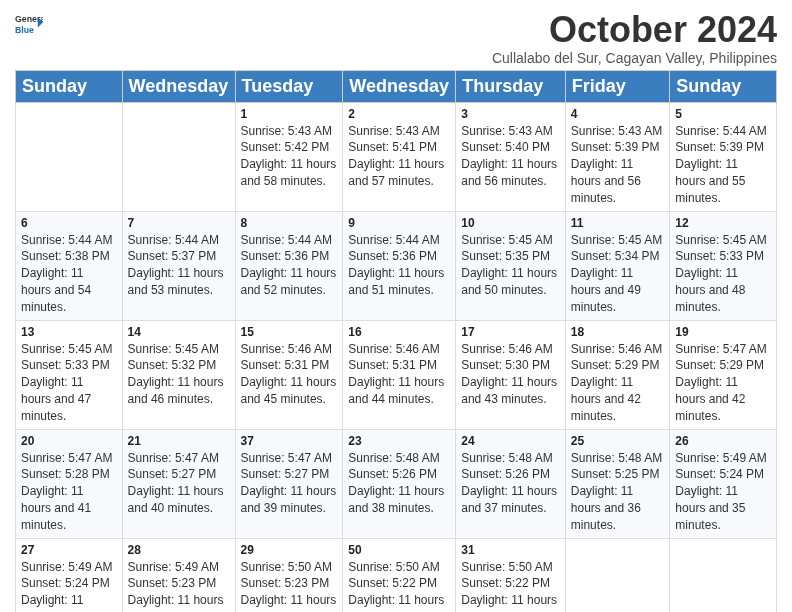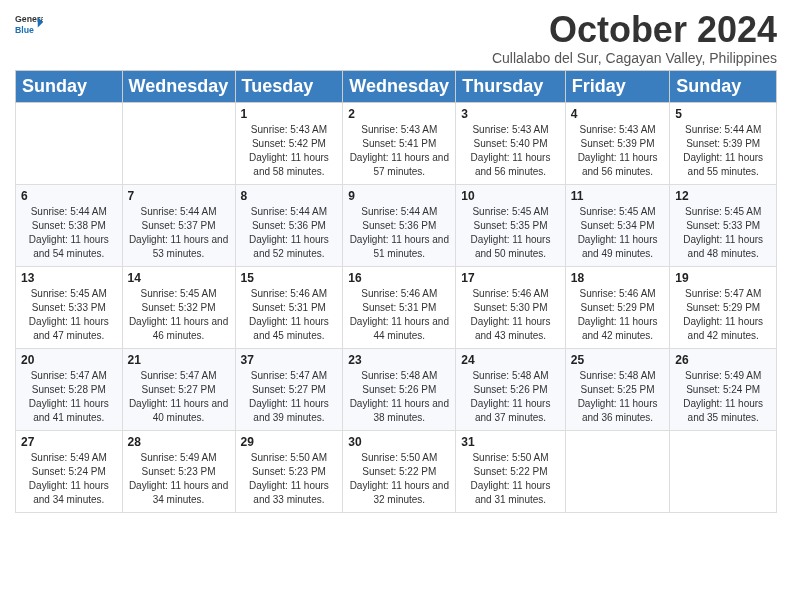--- a/index.html
+++ b/index.html
@@ -72,22 +72,21 @@
     .day-number {
       font-weight: bold;
       font-size: 12px;
       display: block;
       margin-bottom: 2px;
       color: #222;
     }
     .day-info {
       color: #333;
       line-height: 1.4;
-      font-size: 10px;
-      text-align: center;
+      font-size: 12px;
     }
     .empty-cell {
       background: #fff !important;
     }
   </style>
 </head>
 <body>
 
 <div class="page">
   <div class="header">
@@ -238,21 +237,21 @@
           </td>
           <td>
             <span class="day-number">28</span>
             <div class="day-info">Sunrise: 5:49 AM<br>Sunset: 5:23 PM<br>Daylight: 11 hours and 34 minutes.</div>
           </td>
           <td>
             <span class="day-number">29</span>
             <div class="day-info">Sunrise: 5:50 AM<br>Sunset: 5:23 PM<br>Daylight: 11 hours and 33 minutes.</div>
           </td>
           <td>
-            <span class="day-number">30</span>
+            <span class="day-number">50</span>
             <div class="day-info">Sunrise: 5:50 AM<br>Sunset: 5:22 PM<br>Daylight: 11 hours and 32 minutes.</div>
           </td>
           <td>
             <span class="day-number">31</span>
             <div class="day-info">Sunrise: 5:50 AM<br>Sunset: 5:22 PM<br>Daylight: 11 hours and 31 minutes.</div>
           </td>
           <td class="empty-cell"></td>
           <td class="empty-cell"></td>
         </tr>
       </tbody>

